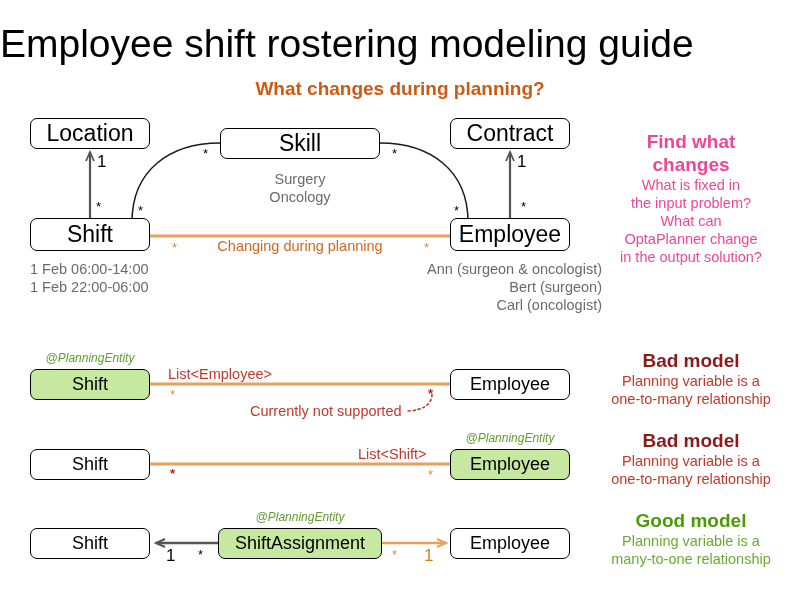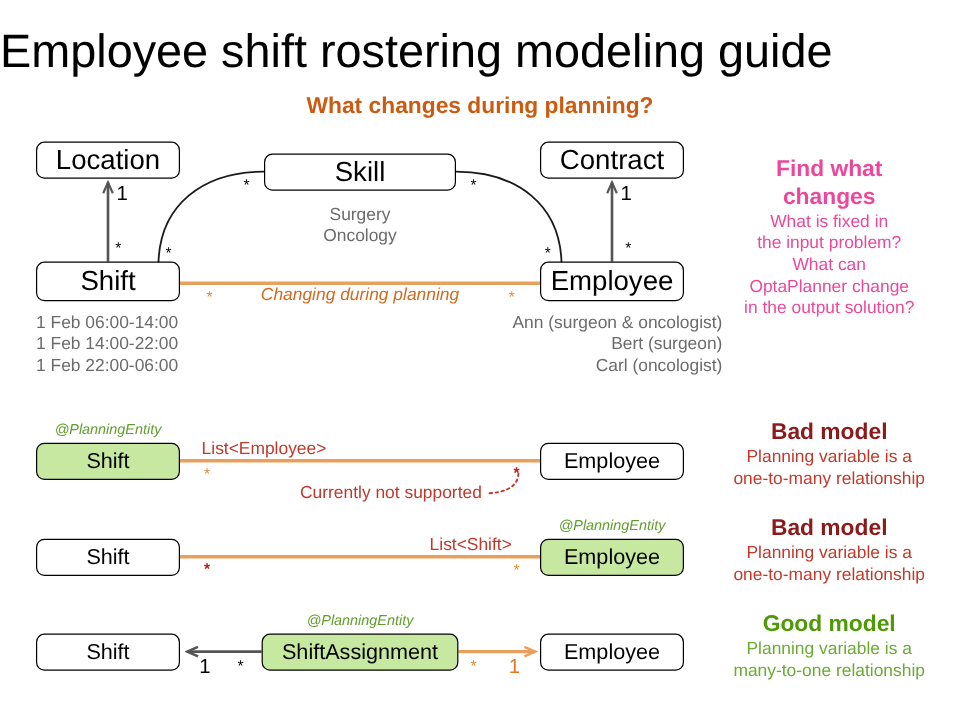--- a/index.html
+++ b/index.html
@@ -78,21 +78,20 @@
     z-index: 4;
   }
   .list-left { text-align: left; }
   .list-right { text-align: right; }
 
   .edge-label-orange {
     font-size: 14.5px;
     color: #d2691e;
     white-space: nowrap;
     z-index: 4;
-    font-style: italic;
   }
   .edge-label-red {
     font-size: 14.5px;
     color: #c0392b;
     white-space: nowrap;
     z-index: 4;
   }
   .stereotype {
     font-size: 12px;
     font-style: italic;
@@ -194,21 +193,20 @@
 
   <div class="abs edge-label-orange" style="left:0px; top:238px; width:600px; text-align:center;">Changing during planning</div>
 
   <div class="abs note-gray" style="left:220px; top:170px; width:160px; text-align:center;">
     <div>Surgery</div>
     <div>Oncology</div>
   </div>
 
   <div class="abs note-gray list-left" style="left:30px; top:260px; width:250px;">
     <div>1 Feb 06:00-14:00</div>
-    <div>1 Feb 14:00-22:00</div>
     <div>1 Feb 22:00-06:00</div>
   </div>
 
   <div class="abs note-gray list-right" style="left:340px; top:260px; width:262px;">
     <div>Ann (surgeon &amp; oncologist)</div>
     <div>Bert (surgeon)</div>
     <div>Carl (oncologist)</div>
   </div>
 
   <div class="abs callout green-text" style="left:588px; top:130px;">

